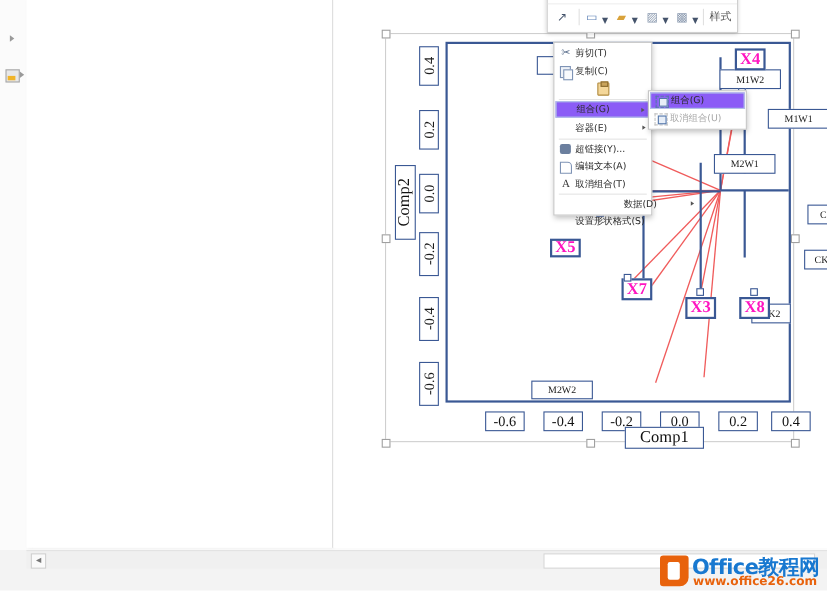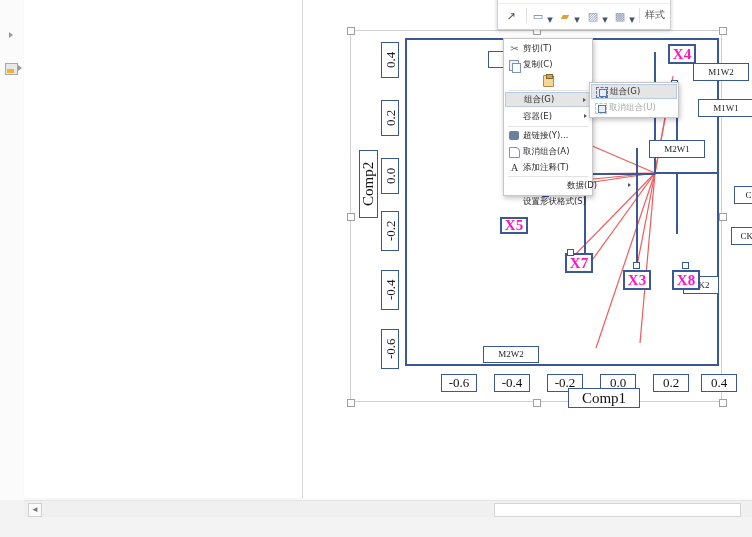--- a/index.html
+++ b/index.html
@@ -74,21 +74,21 @@
     display:flex;align-items:center;justify-content:center;box-sizing:border-box;}
   .axistitle.vert{writing-mode:vertical-rl;transform:rotate(180deg);}
   .arrowtip{position:absolute;width:7px;height:7px;border:1.5px solid #3a5894;background:#ffffff;box-sizing:border-box;}
 
   
   #ctx-menu{position:absolute;left:503px;top:38px;width:88px;height:156px;background:#ffffff;
     border:1px solid #c6c6c6;box-shadow:1px 2px 5px rgba(0,0,0,.25);}
   .mi{position:absolute;left:1px;width:86px;height:15px;display:flex;align-items:center;cursor:pointer;}
   .mi .mi-ico{width:18px;height:14px;flex:0 0 18px;position:relative;}
   .mi .mi-lbl{font-size:8.5px;color:#2b2b2b;white-space:nowrap;font-family:"DejaVu Sans",sans-serif;}
-  .mi.hl{background:#e5e5e5;border:1px solid #b6cbe6;box-sizing:border-box;width:86px;}
+  .mi.hl{background:#8b5cf6;border:1px solid #b6cbe6;box-sizing:border-box;width:86px;}
   .mi.dim .mi-lbl{color:#a9a9a9;}
   .mi .sub-arrow{position:absolute;right:4px;top:5px;width:0;height:0;
     border-left:3px solid #555;border-top:2.5px solid transparent;border-bottom:2.5px solid transparent;}
   .m-sep{position:absolute;left:4px;width:80px;height:1px;background:#e4e4e4;}
 
   #ctx-sub{position:absolute;left:589px;top:82px;width:88px;height:34px;background:#ffffff;
     border:1px solid #c6c6c6;box-shadow:1px 2px 5px rgba(0,0,0,.25);}
   #ctx-sub .mi{width:86px;}
 
   
@@ -190,21 +190,21 @@
         <div class="xlbl" style="left:36px;top:336px;width:36px;">-0.6</div>
         <div class="xlbl" style="left:89px;top:336px;width:36px;">-0.4</div>
         <div class="xlbl" style="left:142px;top:336px;width:36px;">-0.2</div>
         <div class="xlbl" style="left:195px;top:336px;width:36px;">0.0</div>
         <div class="xlbl" style="left:248px;top:336px;width:36px;">0.2</div>
         <div class="xlbl" style="left:296px;top:336px;width:36px;">0.4</div>
 
         <div class="axistitle" style="left:163px;top:350px;width:72px;height:20px;">Comp1</div>
 
         <div class="lblbox" style="left:83px;top:13px;width:56px;height:17px;">M2W3</div>
-        <div class="lblbox" style="left:249px;top:25px;width:56px;height:18px;margin-left:39px;">M1W2</div>
+        <div class="lblbox" style="left:249px;top:25px;width:56px;height:18px;">M1W2</div>
         <div class="lblbox" style="left:293px;top:61px;width:56px;height:18px;">M1W1</div>
         <div class="lblbox" style="left:244px;top:102px;width:56px;height:18px;">M2W1</div>
         <div class="lblbox" style="left:329px;top:148px;width:40px;height:18px;">CK1</div>
         <div class="lblbox" style="left:326px;top:189px;width:36px;height:18px;">CK0</div>
         <div class="lblbox" style="left:278px;top:238px;width:36px;height:18px;">CK2</div>
         <div class="lblbox" style="left:78px;top:308px;width:56px;height:17px;text-align:center;">M2W2</div>
 
         <div class="vpt" style="left:263px;top:6px;width:28px;height:20px;">X4</div>
         <div class="vpt" style="left:126px;top:40px;width:28px;height:20px;">X2</div>
         <div class="vpt" style="left:100px;top:72px;width:28px;height:20px;">X9</div>
@@ -284,27 +284,27 @@
       <div class="mi" style="top:89px;">
         <span class="mi-ico">
             <span class="ic-link"></span>
           </span>
         <span class="mi-lbl">超链接(Y)...</span>
       </div>
       <div class="mi" style="top:105px;">
         <span class="mi-ico">
             <span class="ic-note"></span>
           </span>
-        <span class="mi-lbl">取消组合(A)</span>
+        <span class="mi-lbl">编辑文本(A)</span>
       </div>
       <div class="mi" style="top:121px;">
         <span class="mi-ico">
             <span class="glyph-a">A</span>
           </span>
-        <span class="mi-lbl">添加注释(T)</span>
+        <span class="mi-lbl">取消组合(T)</span>
       </div>
       <div class="m-sep" style="top:137px;"></div>
       <div class="mi" style="top:139px;padding-left:44px;">
         <span class="mi-ico"></span>
         <span class="mi-lbl">数据(D)</span>
         <span class="sub-arrow"></span>
       </div>
       <div class="mi" style="top:155px;">
         <span class="mi-ico"></span>
         <span class="mi-lbl">设置形状格式(S)</span>
@@ -327,14 +327,19 @@
     </div>
 
   </div>
 
   <div id="hscroll">
     <div class="arrow">◄</div>
     <div class="thumb"></div>
   </div>
 
 
+  <div id="watermark">
+    <div id="wm-logo"></div>
+    <div id="wm-t1">Office教程网</div>
+    <div id="wm-t2">www.office26.com</div>
+  </div>
 
 </div>
 
 </body></html>

